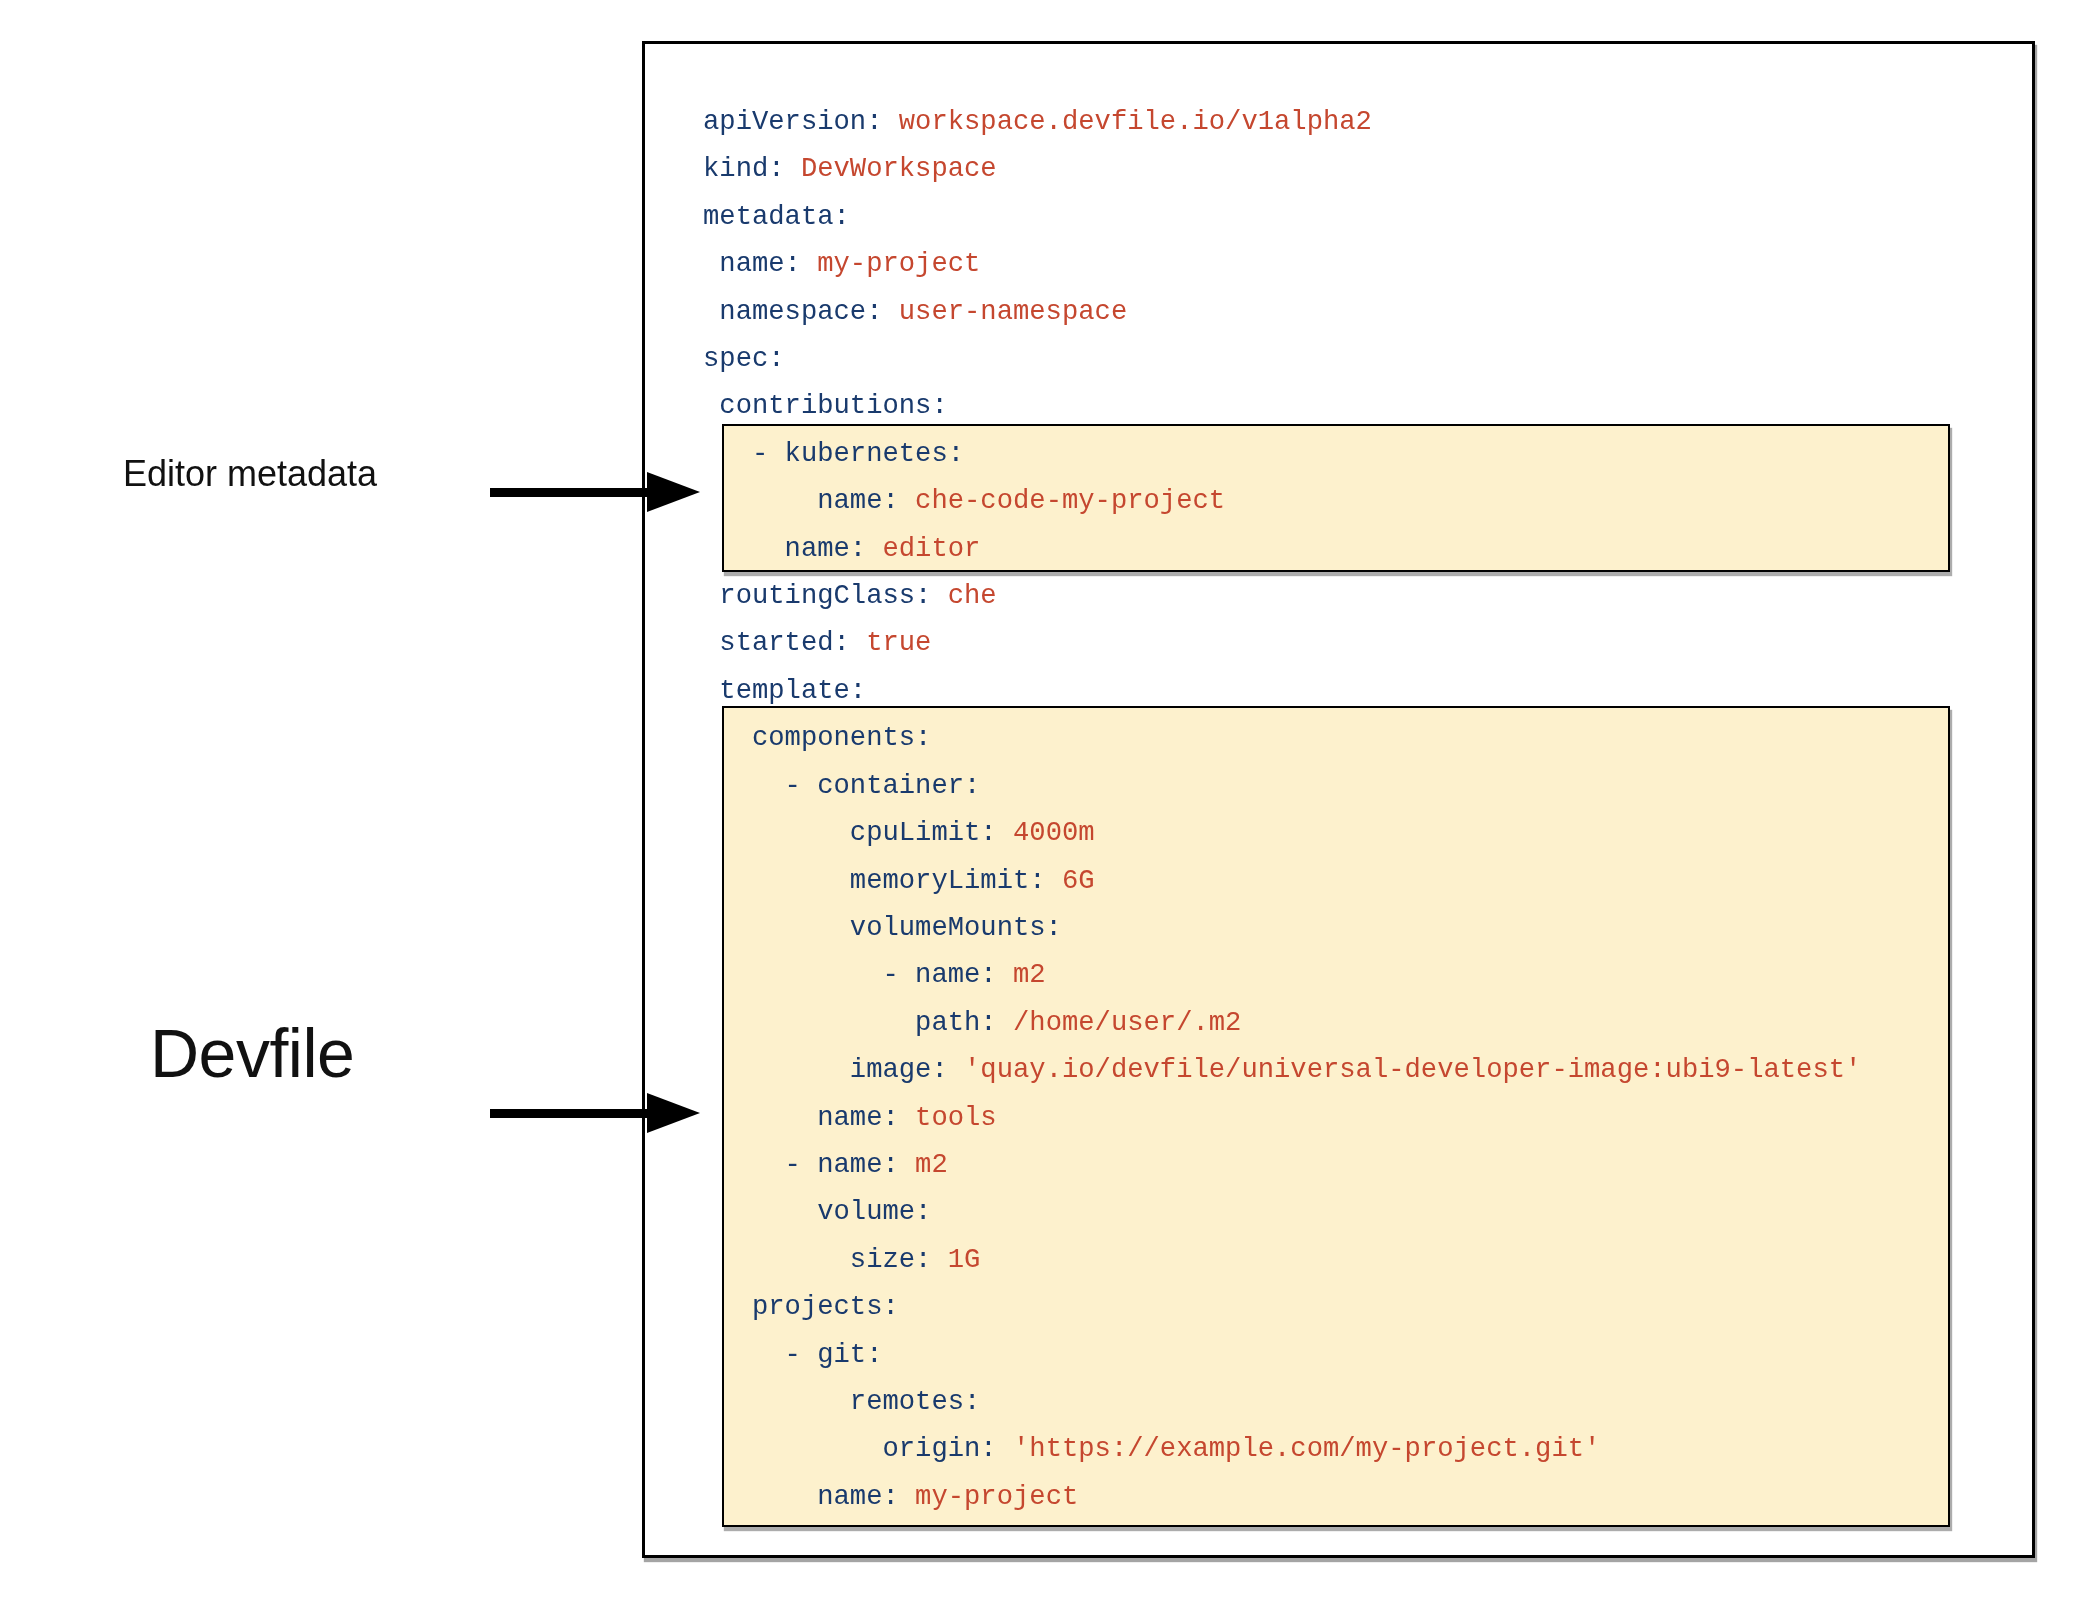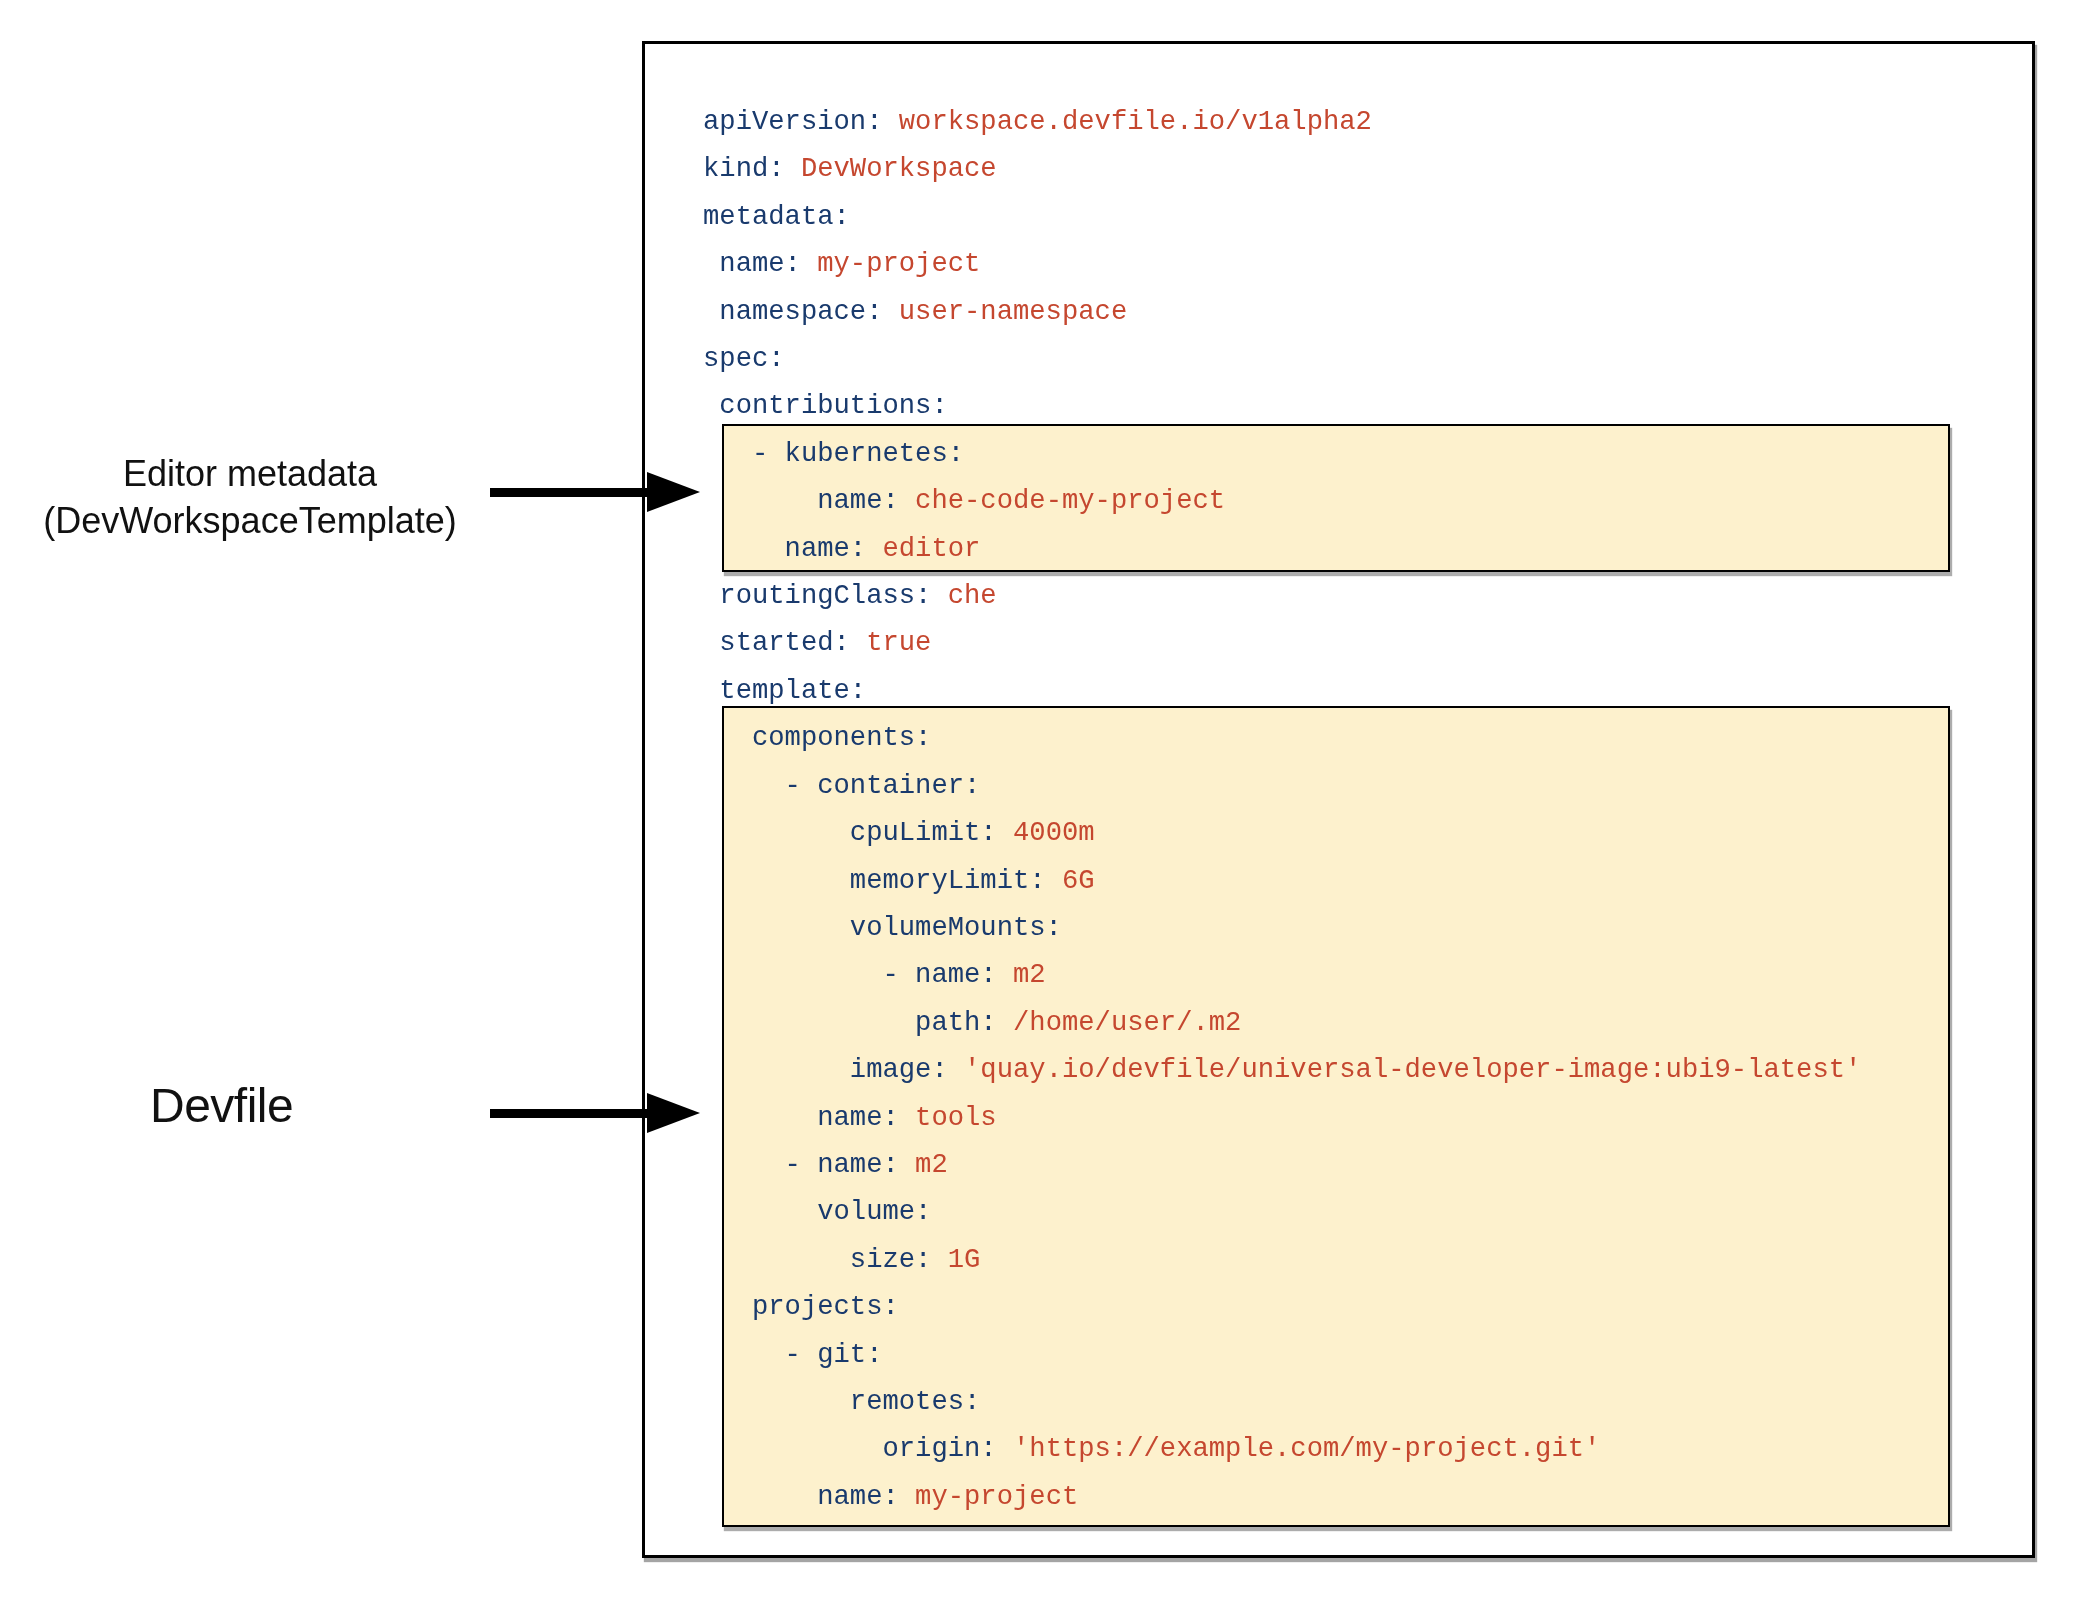--- a/index.html
+++ b/index.html
@@ -59,22 +59,22 @@
     z-index: 4;
   }
   .label-editor {
     left: 30px; top: 450px;
     width: 440px;
     text-align: center;
     font-size: 36px;
     line-height: 47px;
   }
   .label-devfile {
-    left: 150px; top: 1078px;
-    font-size: 48px;
+    left: 150px; top: 1025px;
+    font-size: 68px;
     line-height: 56px;
     letter-spacing: -0.5px;
   }
   .arrow {
     position: absolute;
     width: 210px; height: 40px;
     z-index: 5;
   }
   .arrow-editor  { left: 490px; top: 472px; }
   .arrow-devfile { left: 490px; top: 1093px; }
@@ -100,21 +100,20 @@
 
   <div class="outer-box"></div>
 
   <div class="highlight highlight-editor"></div>
   <div class="highlight highlight-devfile"></div>
 
   <pre class="code"><div class="code-line"><span class="k">apiVersion:</span><span class="v"> workspace.devfile.io/v1alpha2</span></div><div class="code-line"><span class="k">kind:</span><span class="v"> DevWorkspace</span></div><div class="code-line"><span class="k">metadata:</span></div><div class="code-line"><span class="k"> name:</span><span class="v"> my-project</span></div><div class="code-line"><span class="k"> namespace:</span><span class="v"> user-namespace</span></div><div class="code-line"><span class="k">spec:</span></div><div class="code-line"><span class="k"> contributions:</span></div><div class="code-line"><span class="k">   - kubernetes:</span></div><div class="code-line"><span class="k">       name:</span><span class="v"> che-code-my-project</span></div><div class="code-line"><span class="k">     name:</span><span class="v"> editor</span></div><div class="code-line"><span class="k"> routingClass:</span><span class="v"> che</span></div><div class="code-line"><span class="k"> started:</span><span class="v"> true</span></div><div class="code-line"><span class="k"> template:</span></div><div class="code-line"><span class="k">   components:</span></div><div class="code-line"><span class="k">     - container:</span></div><div class="code-line"><span class="k">         cpuLimit:</span><span class="v"> 4000m</span></div><div class="code-line"><span class="k">         memoryLimit:</span><span class="v"> 6G</span></div><div class="code-line"><span class="k">         volumeMounts:</span></div><div class="code-line"><span class="k">           - name:</span><span class="v"> m2</span></div><div class="code-line"><span class="k">             path:</span><span class="v"> /home/user/.m2</span></div><div class="code-line"><span class="k">         image:</span><span class="v"> 'quay.io/devfile/universal-developer-image:ubi9-latest'</span></div><div class="code-line"><span class="k">       name:</span><span class="v"> tools</span></div><div class="code-line"><span class="k">     - name:</span><span class="v"> m2</span></div><div class="code-line"><span class="k">       volume:</span></div><div class="code-line"><span class="k">         size:</span><span class="v"> 1G</span></div><div class="code-line"><span class="k">   projects:</span></div><div class="code-line"><span class="k">     - git:</span></div><div class="code-line"><span class="k">         remotes:</span></div><div class="code-line"><span class="k">           origin:</span><span class="v"> 'https://example.com/my-project.git'</span></div><div class="code-line"><span class="k">       name:</span><span class="v"> my-project</span></div></pre>
 
   <div class="label label-editor">
     <div>Editor metadata</div>
-    <div>(DevWorkspaceTemplate)</div>
   </div>
 
   <div class="label label-devfile">Devfile</div>
 
   <div class="arrow arrow-editor">
     <div class="shaft"></div>
     <div class="head"></div>
   </div>
 
   <div class="arrow arrow-devfile">

